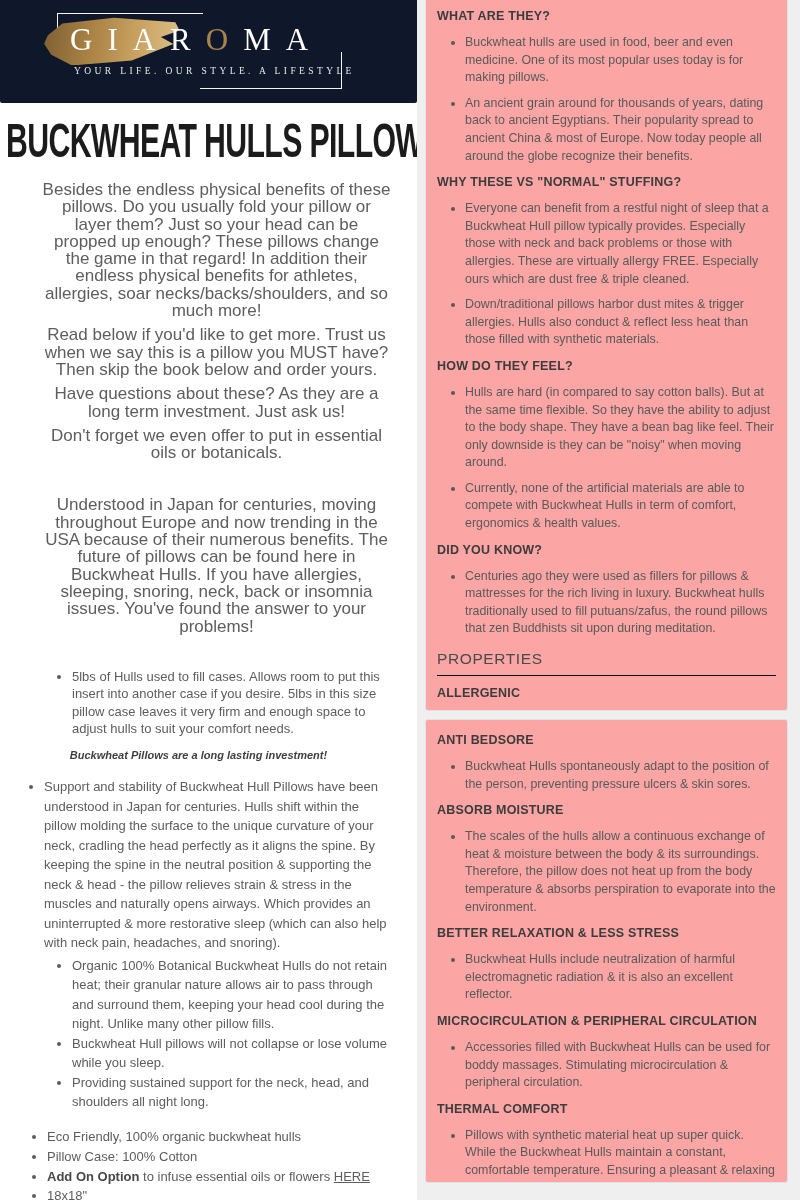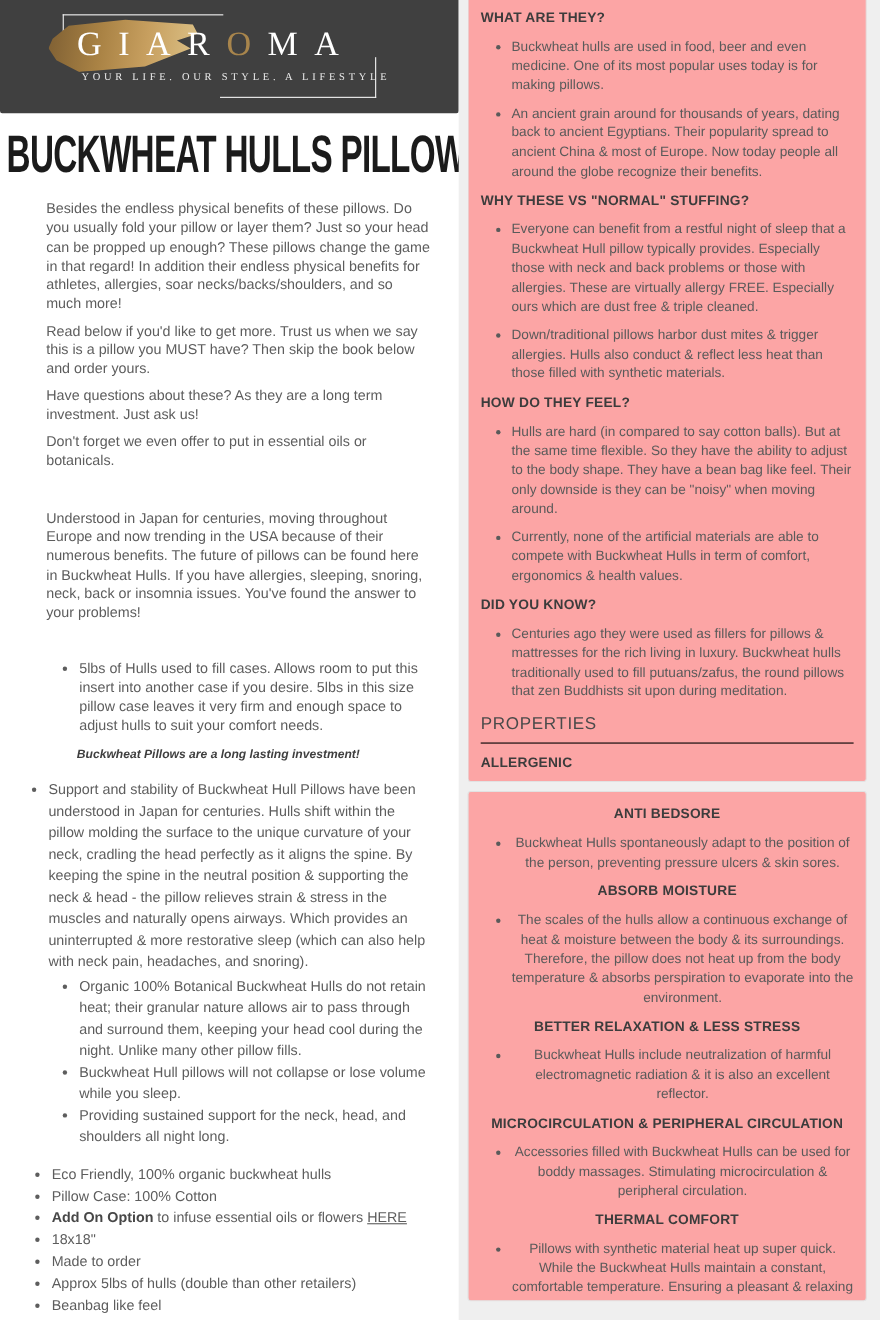--- a/index.html
+++ b/index.html
@@ -8,40 +8,40 @@
     font-family:"Liberation Sans", sans-serif;
     background:#efefef;
     overflow:hidden;
     color:#5d5d5d;
   }
   .page { position:relative; width:800px; height:1200px; display:flex; }
 
   
   .left-col { width:417px; height:1200px; background:#ffffff; flex:none; overflow:hidden; }
 
-  .brand { position:relative; width:100%; height:103px; background:#404040; border-radius:0 0 2px 2px; }
+  .brand { position:relative; width:100%; height:103px; background:#0f172a; border-radius:0 0 2px 2px; }
   .bracket-tl { position:absolute; left:57px; top:13px; width:146px; height:44px;
     border-top:1.5px solid #f4f4f4; border-left:1.5px solid #f4f4f4; }
   .bracket-br { position:absolute; left:200px; top:52px; width:142px; height:37px;
     border-bottom:1.5px solid #f4f4f4; border-right:1.5px solid #f4f4f4; }
   .brush { position:absolute; left:44px; top:17px; width:136px; height:47px;
     background:linear-gradient(100deg,#7e5f33 0%,#a98244 35%,#c79f5f 65%,#dcc288 100%);
     clip-path:polygon(3% 34%,14% 10%,52% 2%,97% 16%,100% 34%,86% 46%,95% 62%,64% 94%,20% 100%,5% 76%,0 52%);
     transform:rotate(-2deg); }
   .brand-name { position:absolute; left:70px; top:22px; font-family:"Liberation Serif", serif;
     font-size:31px; letter-spacing:15px; color:#ffffff; white-space:nowrap; }
   .brand-name .gold-o { color:#a8854c; }
   .brand-tagline { position:absolute; left:74px; top:66px; font-family:"Liberation Serif", serif;
     font-size:9.5px; letter-spacing:3.4px; color:#e9e9e9; white-space:nowrap; }
 
   .page-title { margin:10px 0 0 6px; font-size:48px; font-weight:700; color:#1b1b1b;
     letter-spacing:-1px; white-space:nowrap; transform:scaleX(0.63); transform-origin:left center; }
 
   .intro { margin:13px 26px 0 42px; }
-  .intro p { font-size:13px; line-height:17.3px; margin-bottom:7px; }
+  .intro p { font-size:17px; line-height:17.3px; margin-bottom:7px;text-align:center; }
   .gap-lg { margin-top:35px !important; }
 
   .insert-list { margin:33px 28px 0 0; padding-left:72px; list-style:disc outside; }
   .insert-list li { font-size:13px; line-height:17.4px; }
 
   .investment { margin:12px 20px 0 0; text-align:center; font-size:11px;
     font-weight:700; font-style:italic; color:#3f3f3f; }
 
   .main-list { margin:16px 22px 0 0; padding-left:44px; list-style:disc outside; }
   .main-list > li { font-size:13px; line-height:19.5px; }
@@ -51,21 +51,21 @@
   .features { margin:15px 18px 0 0; padding-left:47px; list-style:disc outside; }
   .features li { font-size:13px; line-height:19.8px; }
   .features .b { font-weight:700; color:#474747; }
   .features a { color:#5d5d5d; text-decoration:underline; }
 
   
   .right-col { width:373px; flex:none; margin-left:8px; }
   .card { background:#fca5a5; border:1px solid #e2e2e2; border-radius:3px; width:363px;
     padding:8px 11px 14px 11px; overflow:hidden; }
   .card1 { border-top:none; border-radius:0 0 3px 3px; height:711px; }
-  .card2 { margin-top:8px; height:464px; padding-top:12px;text-align:center; }
+  .card2 { margin-top:8px; height:464px; padding-top:12px; }
 
   .sec-h { font-size:12.5px; font-weight:700; color:#3c3c3c; letter-spacing:0.2px;
     line-height:17px; margin-top:9px; }
   .sec-h:first-child { margin-top:0; }
   .card ul { margin:9px 0 0; padding-left:28px; list-style:disc outside; }
   .card li { font-size:12.4px; line-height:17.6px; color:#5a5a5a; }
   .card li + li { margin-top:8px; }
 
   .properties-h { margin-top:12px; font-size:15.5px; font-weight:400; color:#4a4a4a;
     letter-spacing:0.6px; padding-bottom:7px; border-bottom:1px solid #000000; }

